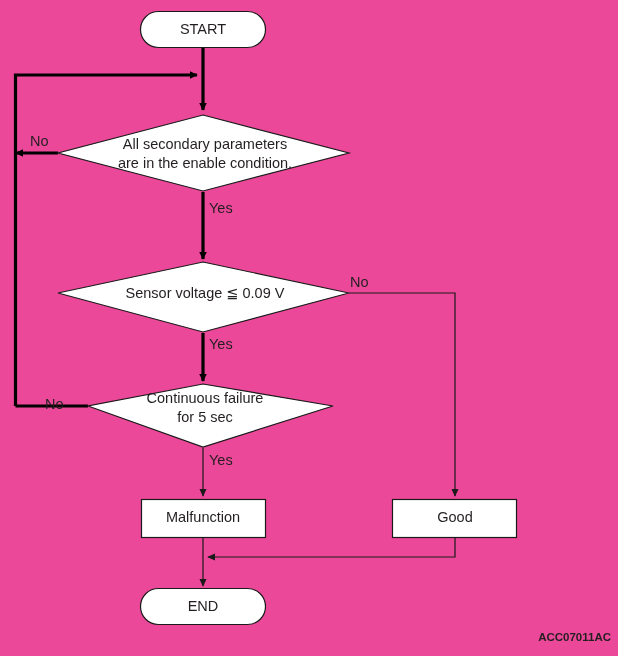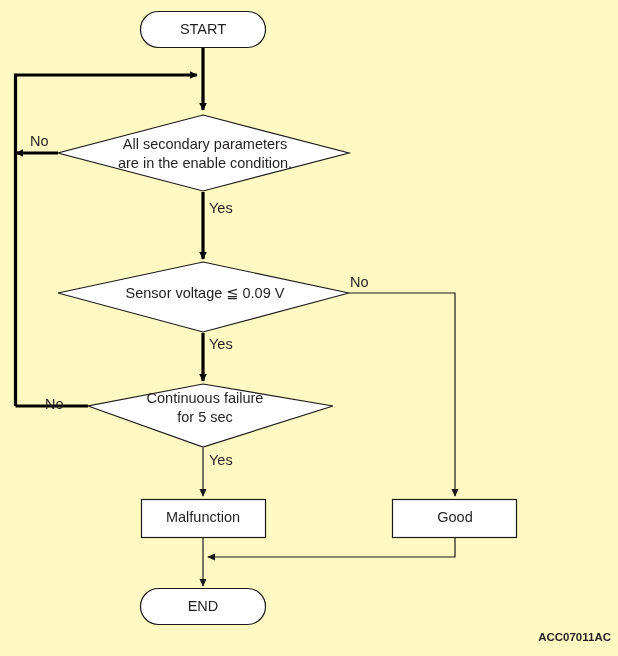--- a/index.html
+++ b/index.html
@@ -10,21 +10,21 @@
   body {
     font-family: "Liberation Sans", sans-serif;
     width: 618px;
     height: 656px;
     overflow: hidden;
   }
   #flowchart-root {
     position: relative;
     width: 618px;
     height: 656px;
-    background: #fef9c3;
+    background: #ec4899;
   }
   svg#flow-svg {
     position: absolute;
     left: 0;
     top: 0;
     width: 618px;
     height: 656px;
   }
   .shape-stroke {
     fill: #ffffff;

